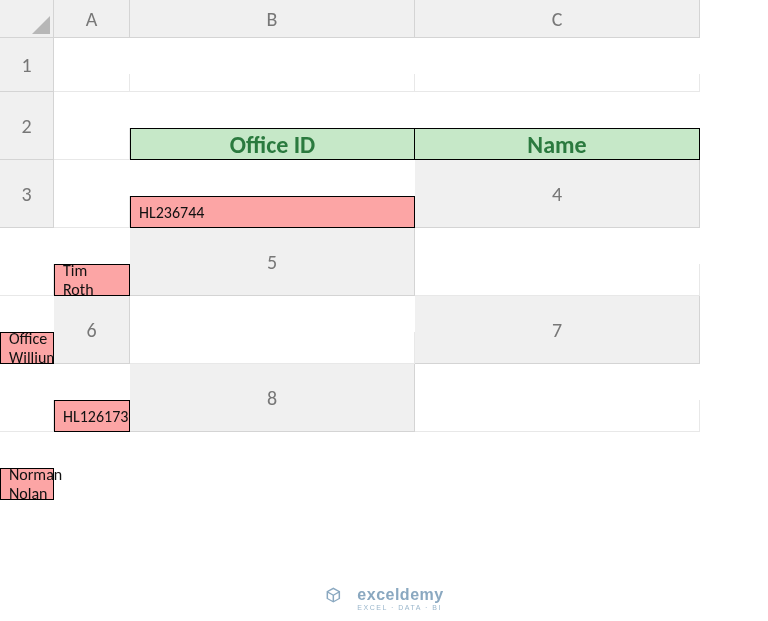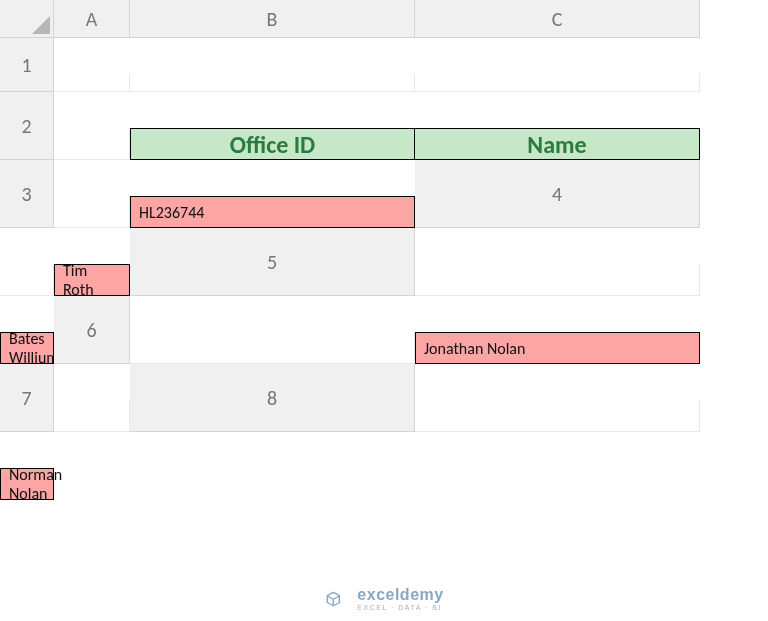--- a/index.html
+++ b/index.html
@@ -82,21 +82,21 @@
     }
     
     .th + .th, .td + .td { border-left: none; }
     .colB.td, .colB.th { }
     .watermark {
       position: absolute;
       bottom: 10px;
       left: 50%;
       transform: translateX(-50%);
       display: flex;
-      align-items: center;
+      align-items: flex-start;
       gap: 15px;
       color: #8aa8c0;
       font-size: 16px;
       font-family: 'Segoe UI', Arial, sans-serif;
     }
     .watermark .big { font-weight: 600; letter-spacing: 0.5px; }
     .watermark .sub { font-size: 7px; letter-spacing: 1.5px; display:block; color:#9bb7cc; text-align:left; }
     .wm-icon {
       width: 18px;
       height: 18px;
@@ -126,28 +126,28 @@
   <div class="rowhead">3</div>
   <div class="cell"></div>
   <div class="cell td colB below">HL236744</div>
 
   <div class="rowhead">4</div>
   <div class="cell"></div>
   <div class="cell td below">Tim Roth</div>
 
   <div class="rowhead">5</div>
   <div class="cell"></div>
-  <div class="cell td below">Bates Willium</div>
+  <div class="cell td below">Office Willium</div>
 
   <div class="rowhead">6</div>
   <div class="cell"></div>
-  <div class="cell td below">Jonathan Nolan</div>
 
   <div class="rowhead">7</div>
   <div class="cell"></div>
+  <div class="cell td colB below">HL126173</div>
 
   <div class="rowhead">8</div>
   <div class="cell"></div>
   <div class="cell td below">Norman Nolan</div>
 </div>
 
 <div class="watermark">
   <span class="wm-icon">
     <svg viewBox="0 0 24 24" width="18" height="18">
         <path fill="#8aa8c0" d="M12 2 3 7v10l9 5 9-5V7l-9-5zm0 2.2 6.5 3.6L12 11.4 5.5 7.8 12 4.2zM5 9.3l6 3.3v7.1l-6-3.3V9.3zm8 10.4v-7.1l6-3.3v7.1l-6 3.3z"></path>

